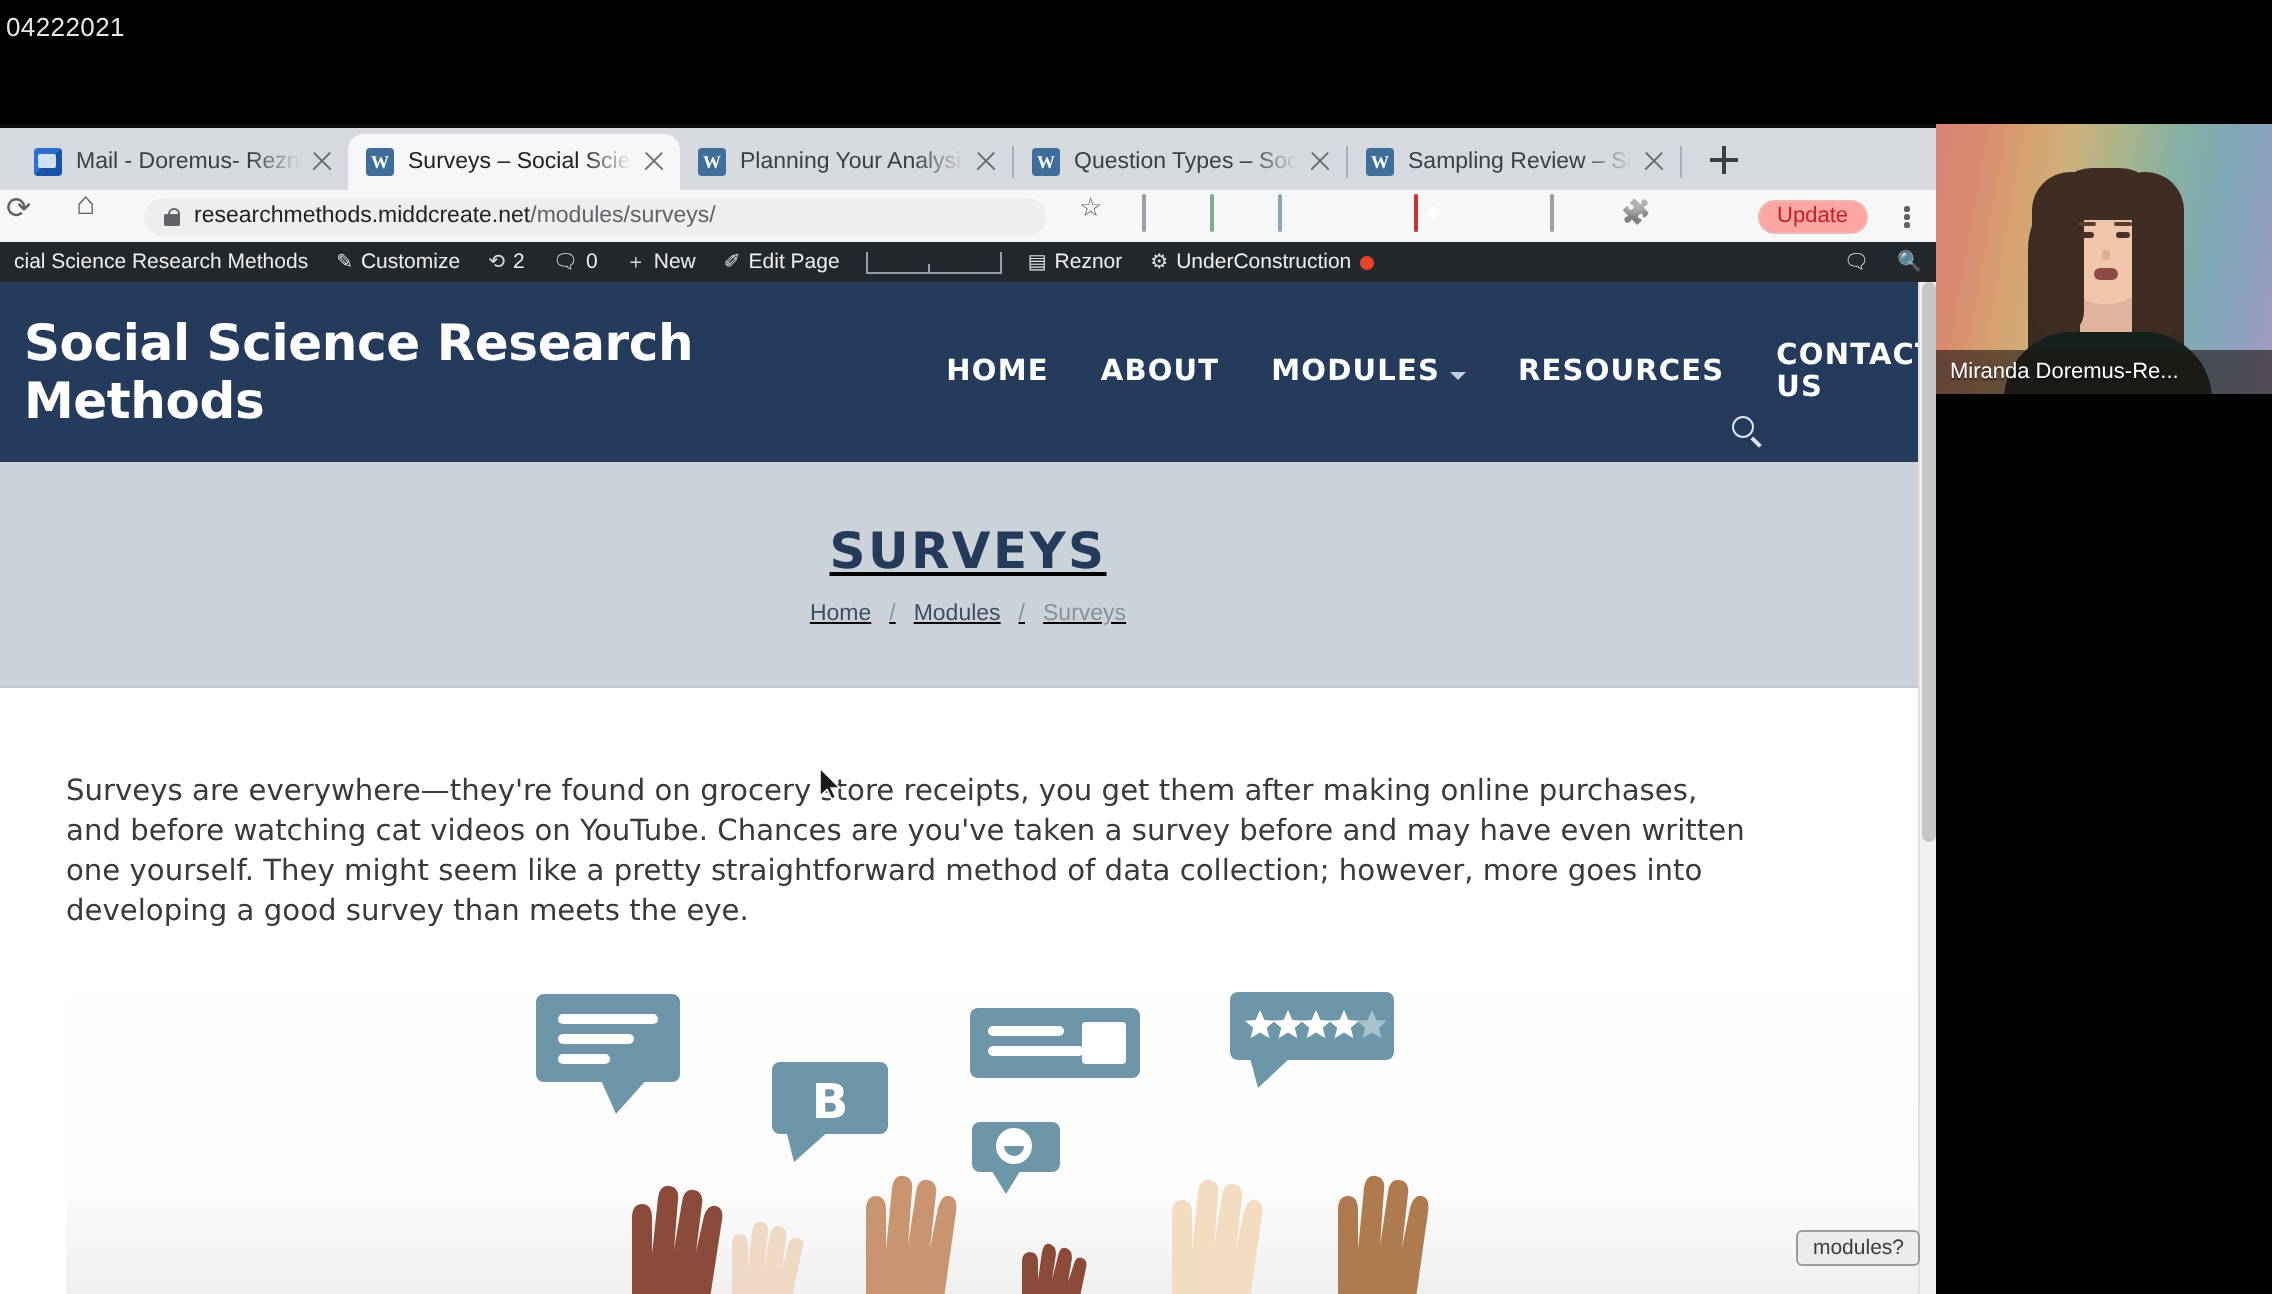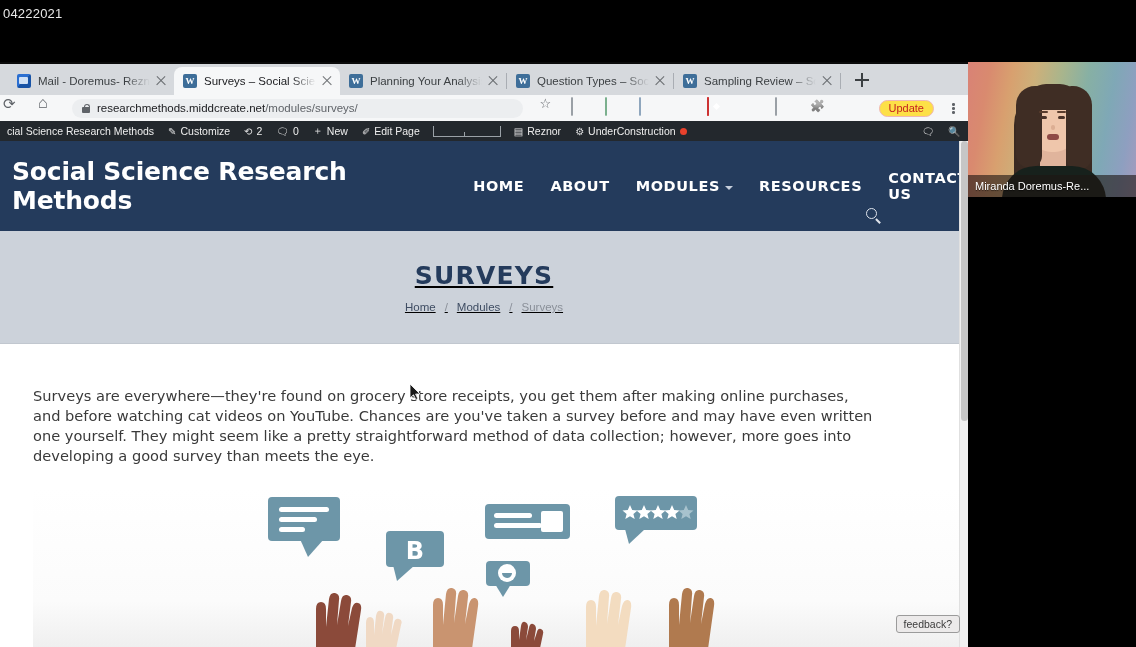--- a/index.html
+++ b/index.html
@@ -143,21 +143,21 @@
     content: "🧩"; position: absolute; left: 2px; top: 1px; font-size: 12px;
     filter: grayscale(1) contrast(.8);
   }
   .avatar-ico {
     width: 15px; height: 15px; border-radius: 50%; margin: 2.5px auto;
     background: linear-gradient(160deg,#d8c0ba,#8d6e63 60%,#4a3b37);
   }
   .update-btn {
     height: 17px; padding: 0 9px; border: 1px solid #f0b7b2; border-radius: 9px;
     color: #c5221f; font-size: 11px; display: flex; align-items: center;
-    margin-left: 4px; flex: 0 0 auto; background: #fde047;
+    margin-left: 4px; flex: 0 0 auto; background: #fca5a5;
   }
   .kebab { width: 14px; flex: 0 0 14px; position: relative; height: 20px; }
   .kebab i {
     position: absolute; left: 6px; width: 2.6px; height: 2.6px; border-radius: 50%;
     background: #5f6368;
   }
   .kebab i:nth-child(1){ top: 5px; }
   .kebab i:nth-child(2){ top: 9px; }
   .kebab i:nth-child(3){ top: 13px; }
 
@@ -549,21 +549,21 @@
             </g>
           </g>
         </svg>
       </div>
     </div>
 
     <svg class="cursor" viewBox="0 0 11 16">
       <polygon points="0,0 0,14 3.5,10.8 5.8,15.6 7.8,14.6 5.6,10 10,10" fill="#1a1a1a" stroke="#ffffff" stroke-width="0.8"></polygon>
     </svg>
 
-    <div class="feedback">feedback?</div>
+    <div class="feedback">modules?</div>
 
     <div class="pagescroll">
       <div class="thumb"></div>
     </div>
   </div>
 
   <div class="video-col">
     <div class="video-tile">
       <div class="vt-hair-back"></div>
       <div class="vt-neck"></div>

